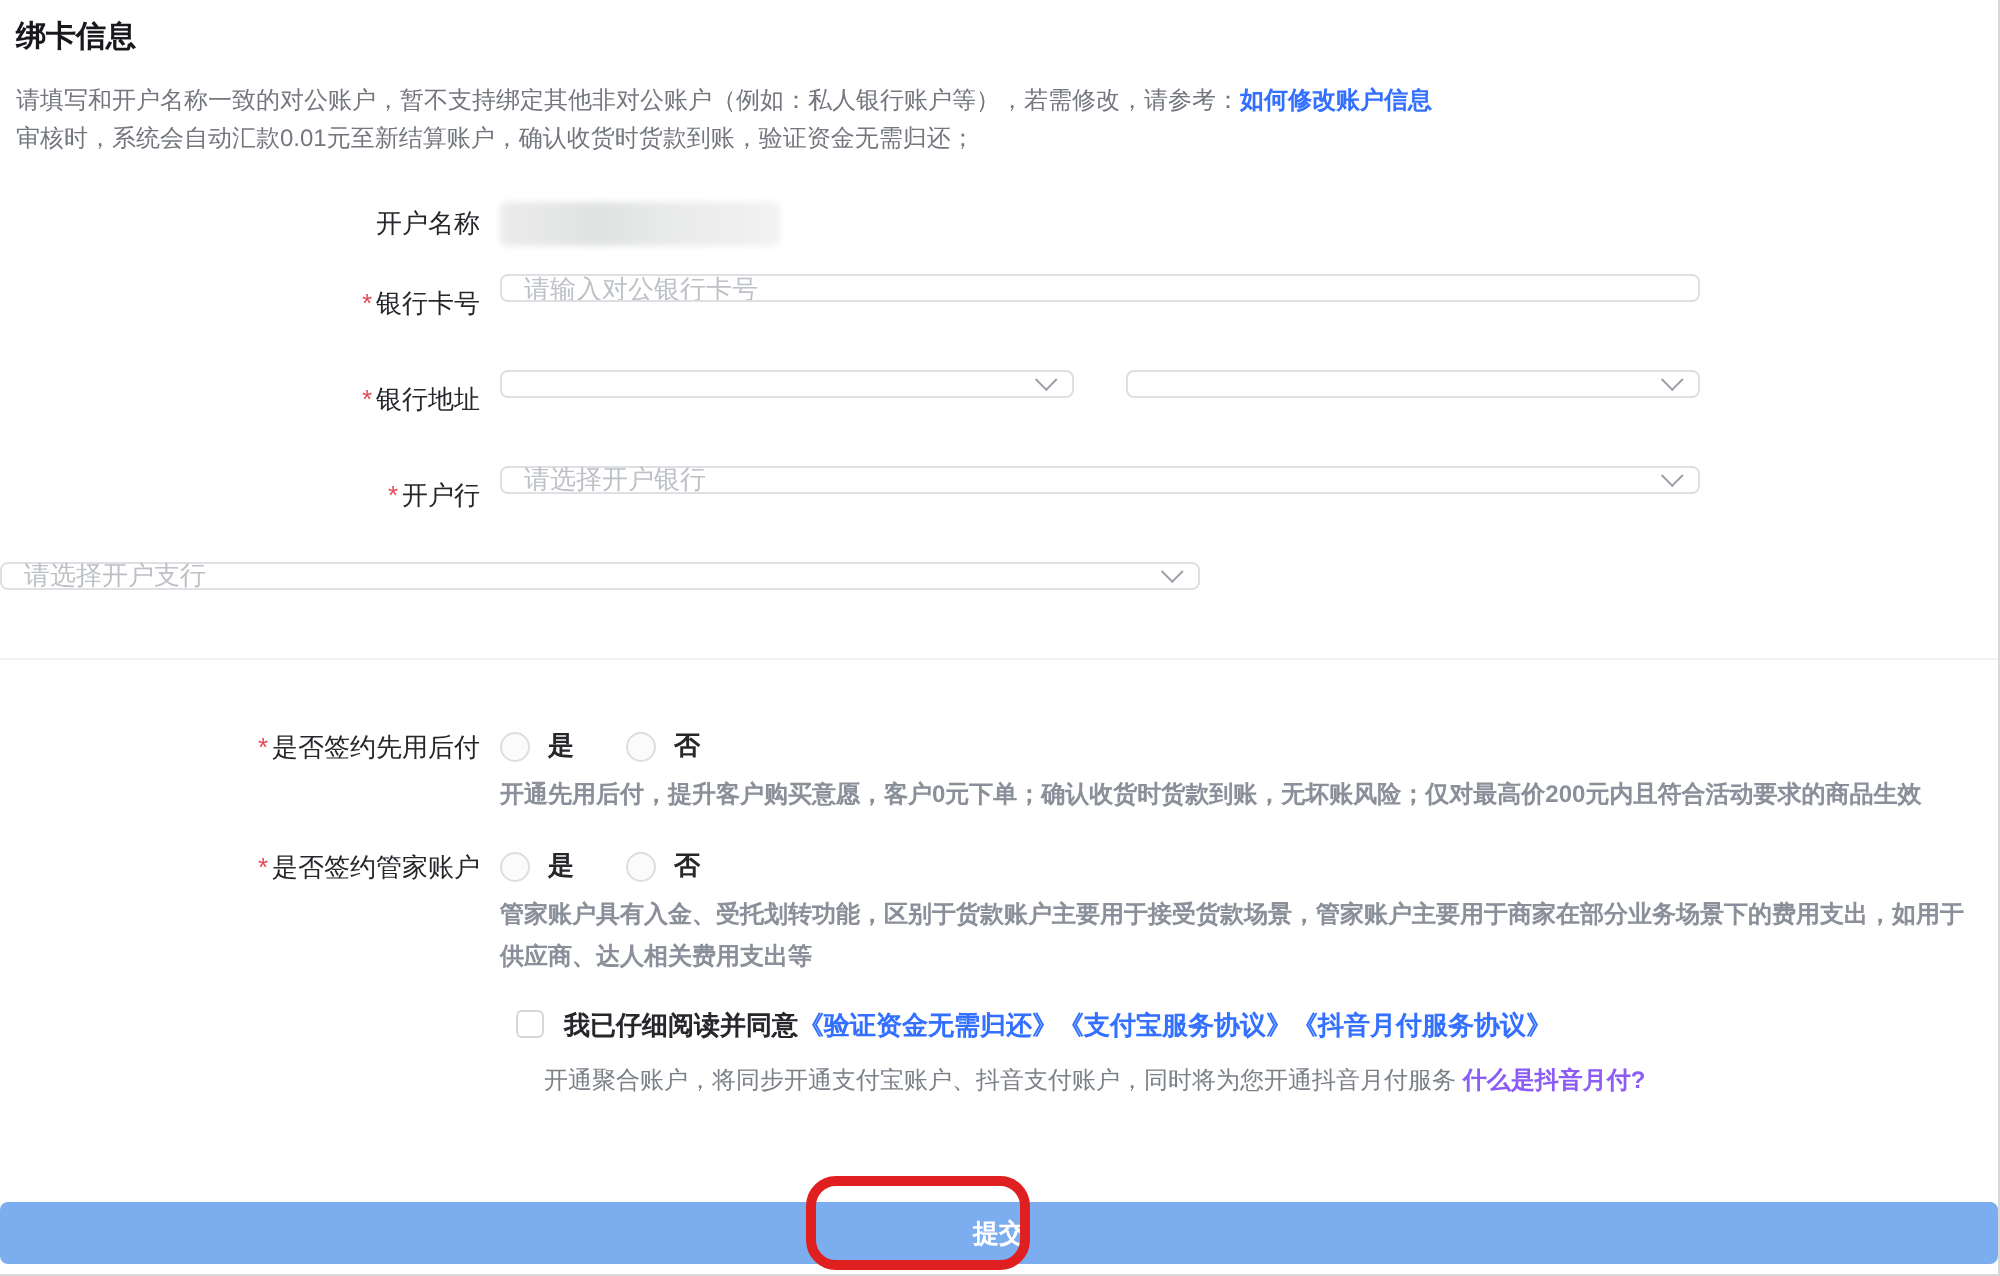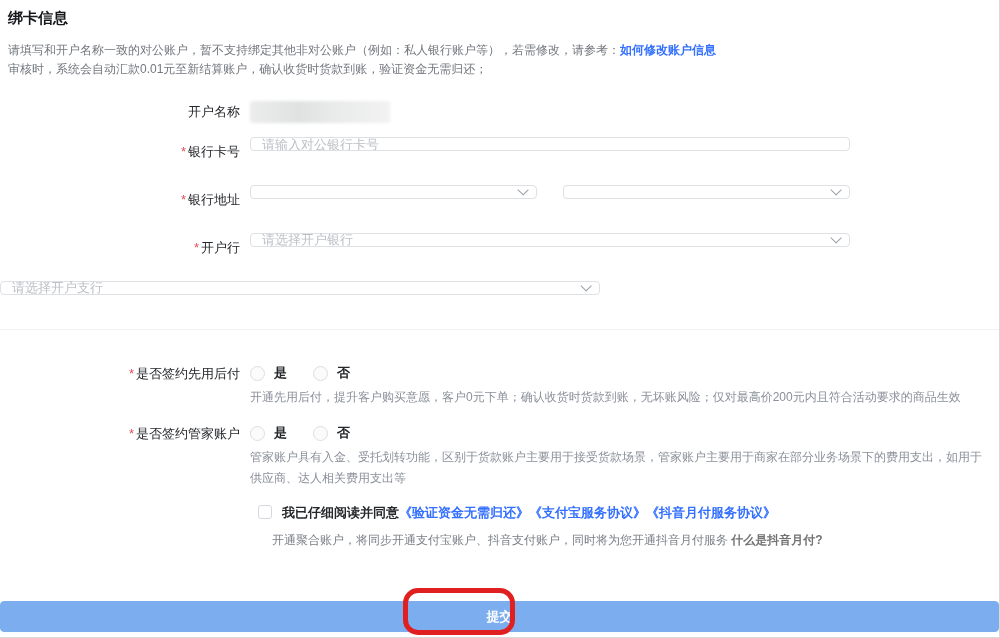--- a/index.html
+++ b/index.html
@@ -69,33 +69,33 @@
   .bottom { padding-top: 32px; }
   .radio-line { display: flex; align-items: center; padding-top: 2px; }
   .radio-item { display: flex; align-items: center; margin-right: 26px; cursor: pointer; }
   .radio-circle {
     width: 15px; height: 15px; border-radius: 50%;
     border: 1px solid #dcdee0; background: #fbfbfc; margin-right: 9px;
   }
   .radio-text { font-size: 13px; font-weight: bold; color: #25272b; }
   .sub-desc {
     font-size: 12px; line-height: 21px; color: #8a8f99;
-    width: 734px; margin-top: 5px;
+    width: 734px; margin-top: 5px; font-weight: bold;
   }
   .row-radios { margin-bottom: 14px; }
   .row-radios .row-label { padding-top: 3px; }
   .agree-line { display: flex; align-items: flex-start; margin: 9px 0 0 258px; }
   .checkbox {
     width: 14px; height: 14px; border: 1px solid #d5d7da; border-radius: 3px;
     background: #fff; margin: 2px 10px 0 0; flex: 0 0 auto; cursor: pointer;
   }
   .agree-text { font-size: 13px; font-weight: bold; color: #25272b; line-height: 19px; }
   .agree-text .link { color: #3370ff; cursor: pointer; }
   .note-line { margin: 9px 0 0 272px; font-size: 12px; color: #7b8087; line-height: 18px; }
-  .note-line .link { color: #737373; font-weight: bold; cursor: pointer; }
+  .note-line .link { color: #8b5cf6; font-weight: bold; cursor: pointer; }
   
   .footer { position: absolute; left: 0; right: 0; top: 601px; display: flex; justify-content: center; gap: 16px; flex-direction: column; }
   .btn {
     min-width: 64px; height: 31px; padding: 0 18px;
     border-radius: 4px; font-size: 13px; font-weight: bold;
     display: flex; align-items: center; justify-content: center; cursor: pointer;
     font-family: inherit;
   }
   .btn-primary { background: #7cadee; color: #fff; border: 1px solid #7cadee; }
   .btn-plain { background: #fff; color: #25272b; border: 1px solid #c9d6ee; }

